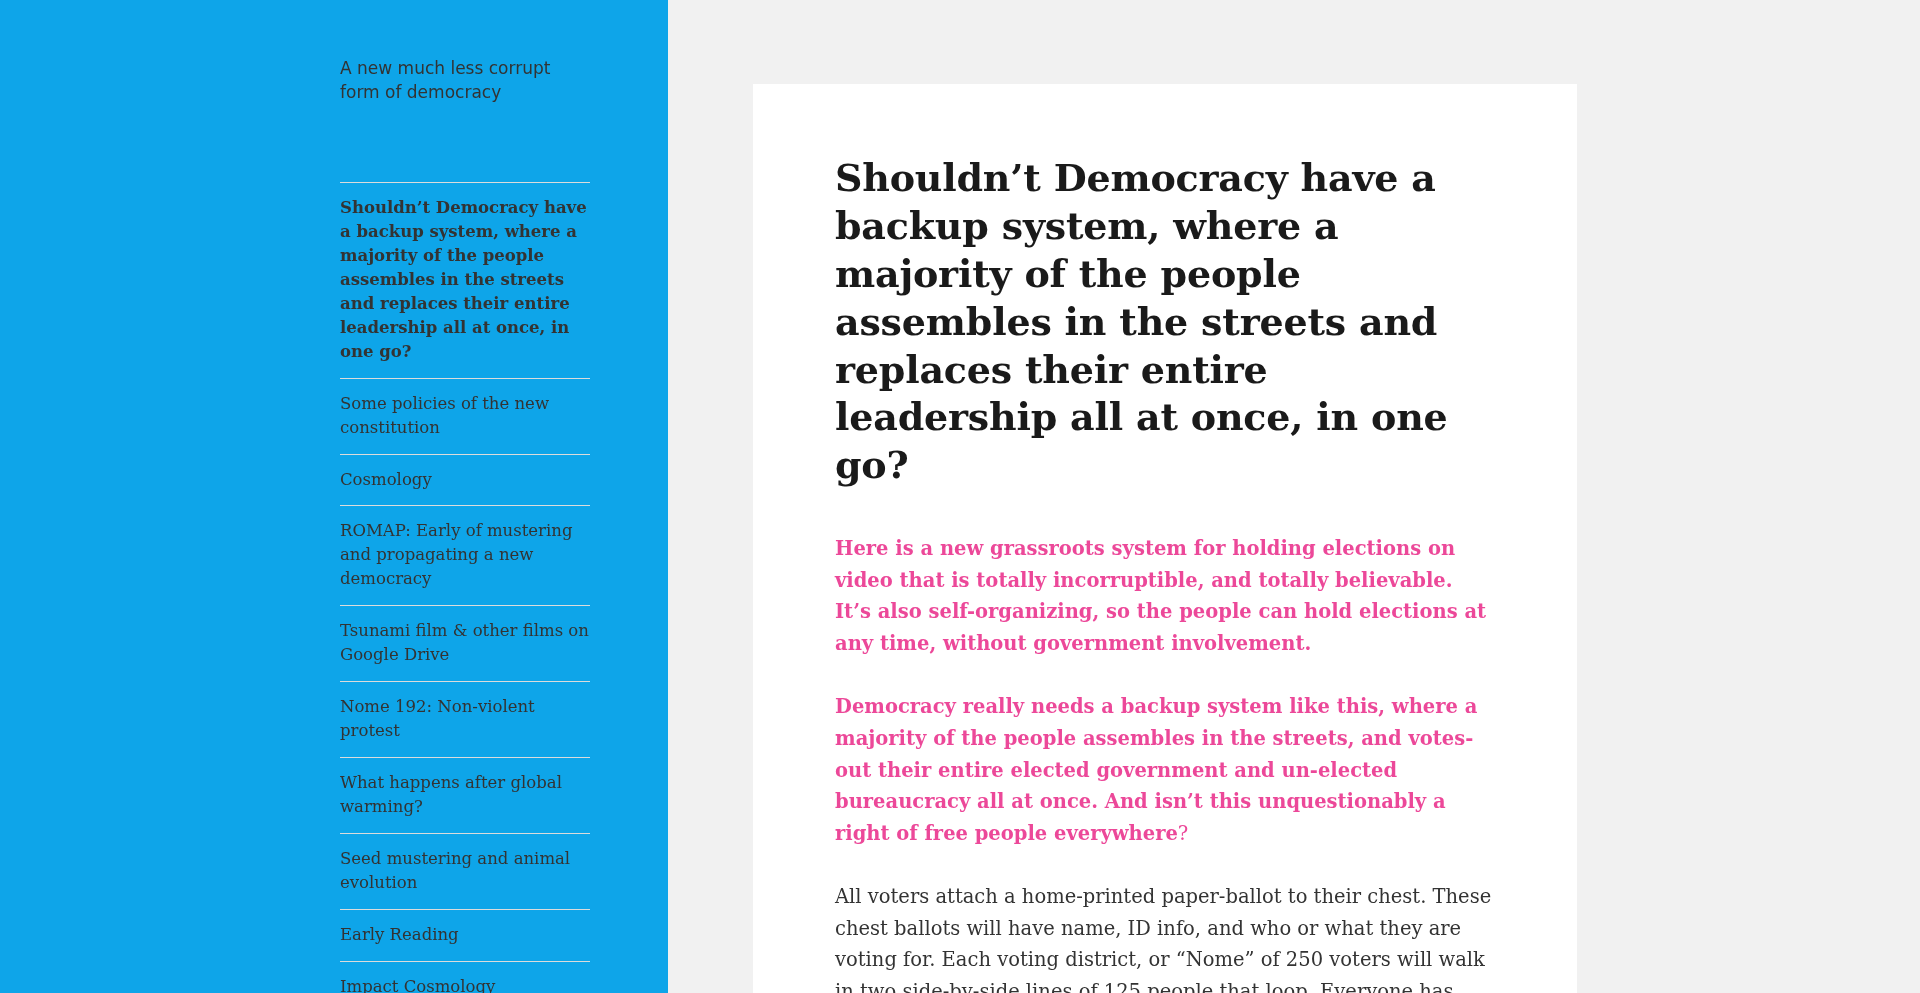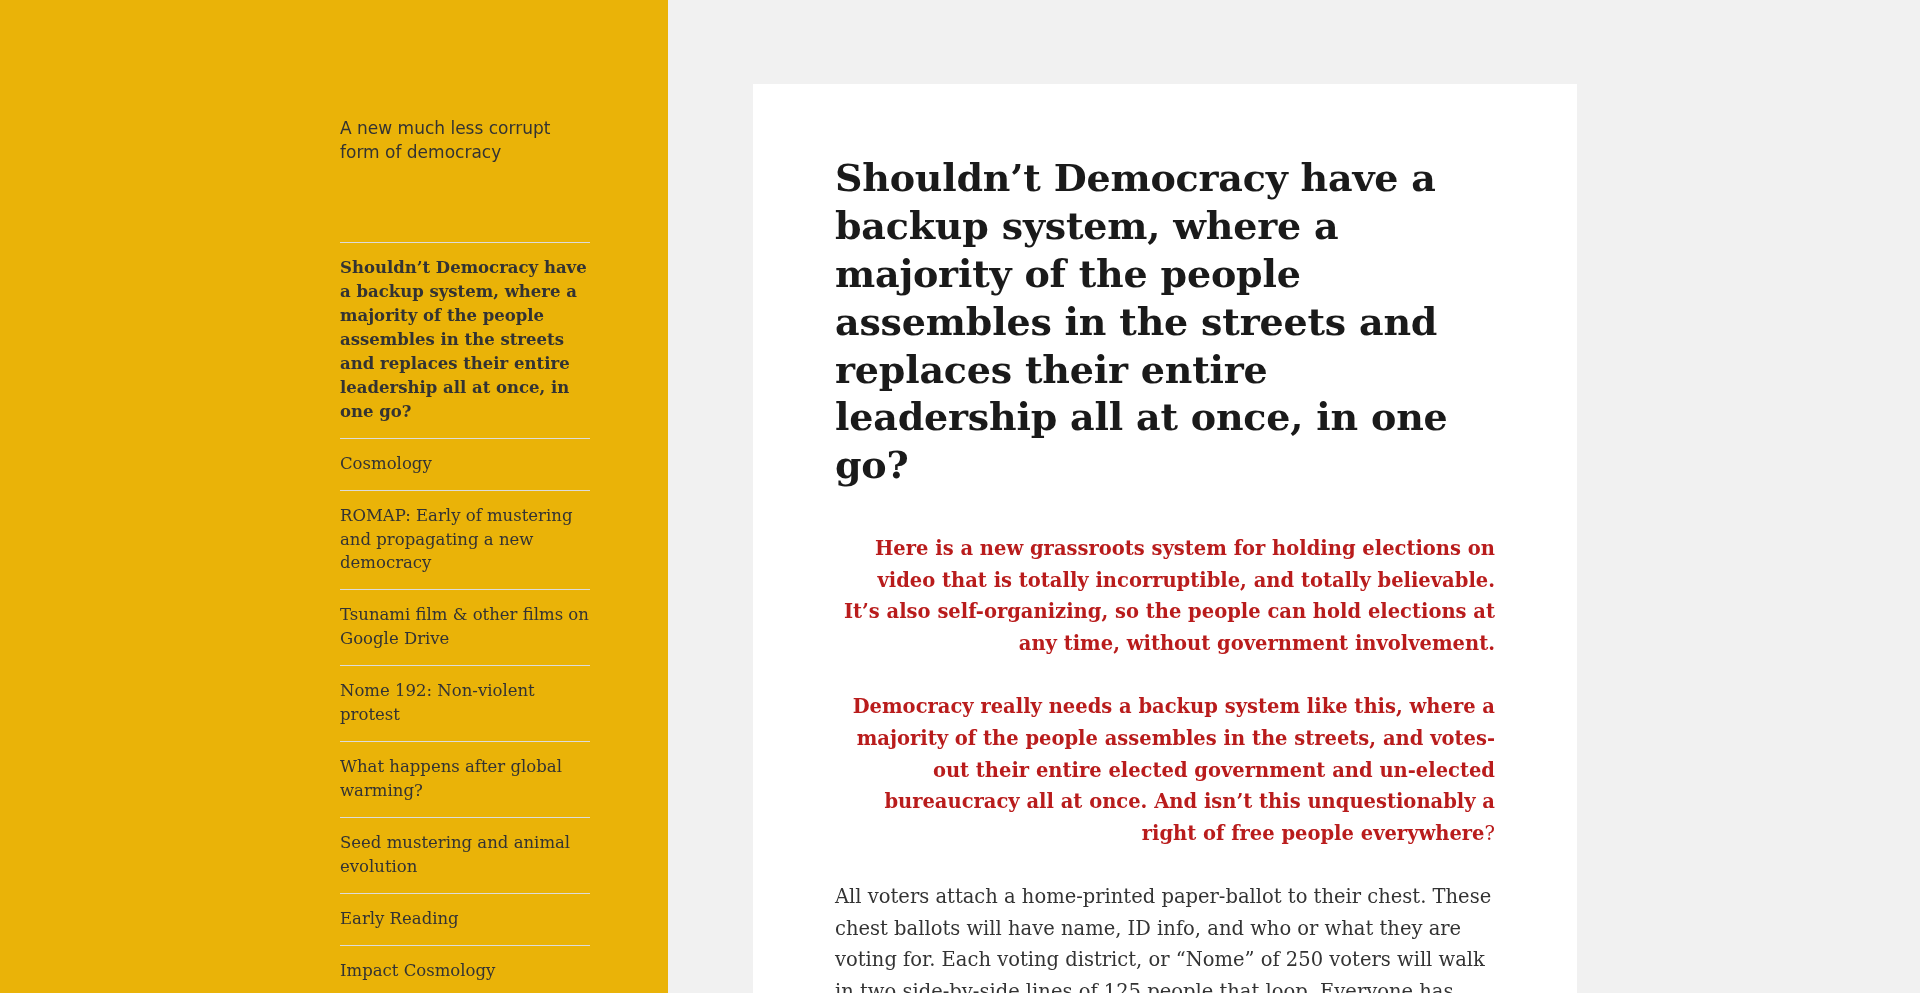--- a/index.html
+++ b/index.html
@@ -18,23 +18,23 @@
     height: 993px;
     background: #f1f1f1;
   }
   
   .sidebar {
     position: absolute;
     left: 0;
     top: 0;
     width: 668px;
     height: 993px;
-    background: #eab308;
+    background: #0ea5e9;
     padding-left: 340px;
-    padding-top: 116px;
+    padding-top: 56px;
   }
   .site-title {
     width: 250px;
     font-family: "DejaVu Sans", sans-serif;
     font-size: 17px;
     line-height: 1.42;
     color: #333333;
     font-weight: 400;
     margin-bottom: 78px;
   }
@@ -83,38 +83,38 @@
   }
   .article-p {
     font-family: "DejaVu Serif", serif;
     font-size: 19.5px;
     line-height: 1.62;
     color: #333333;
     margin: 0 0 32px 0;
   }
   .article-p.lead {
     font-weight: bold;
-    color: #b91c1c;
-    text-align: right;
+    color: #ec4899;
   }
   .article-p .normal-tail {
     font-weight: normal;
   }
 </style>
 </head>
 <body>
 
 <div class="page">
 
   <div class="content-backdrop"></div>
 
   <div class="sidebar">
     <div class="site-title">A new much less corrupt form of democracy</div>
     <nav class="nav-list">
       <div class="nav-item current">Shouldn’t Democracy have a backup system, where a majority of the people assembles in the streets and replaces their entire leadership all at once, in one go?</div>
+      <div class="nav-item">Some policies of the new constitution</div>
       <div class="nav-item">Cosmology</div>
       <div class="nav-item">ROMAP: Early of mustering and propagating a new democracy</div>
       <div class="nav-item">Tsunami film &amp; other films on Google Drive</div>
       <div class="nav-item">Nome 192: Non-violent protest</div>
       <div class="nav-item">What happens after global warming?</div>
       <div class="nav-item">Seed mustering and animal evolution</div>
       <div class="nav-item">Early Reading</div>
       <div class="nav-item">Impact Cosmology</div>
 
     </nav>

